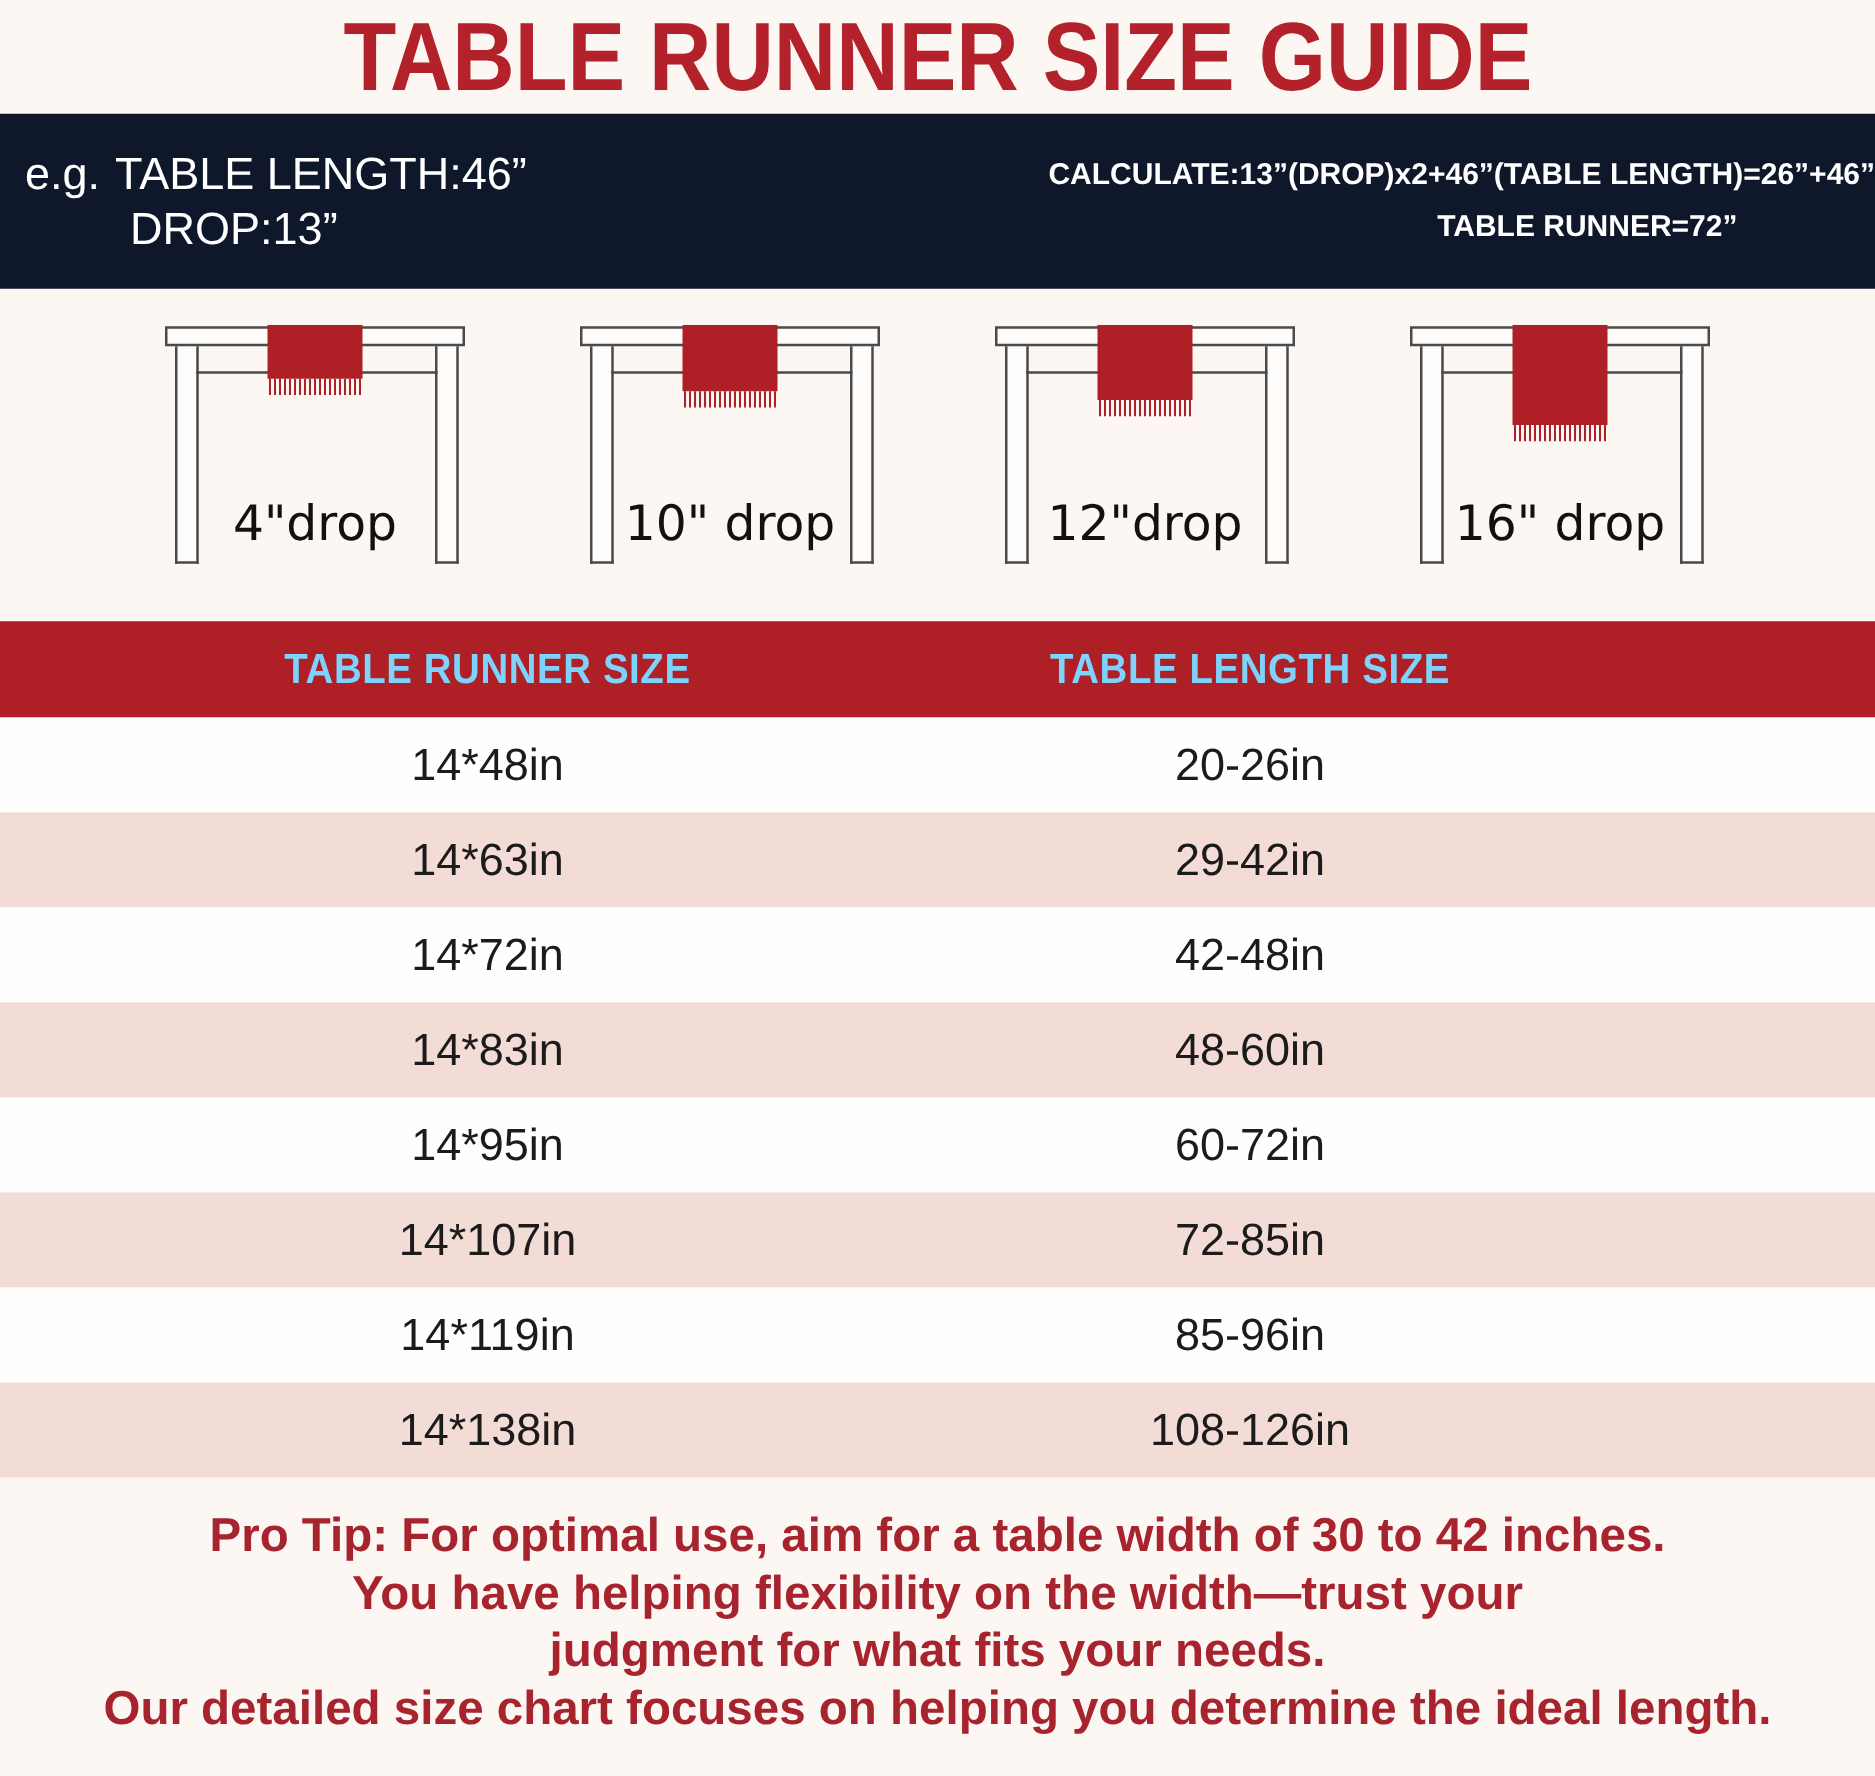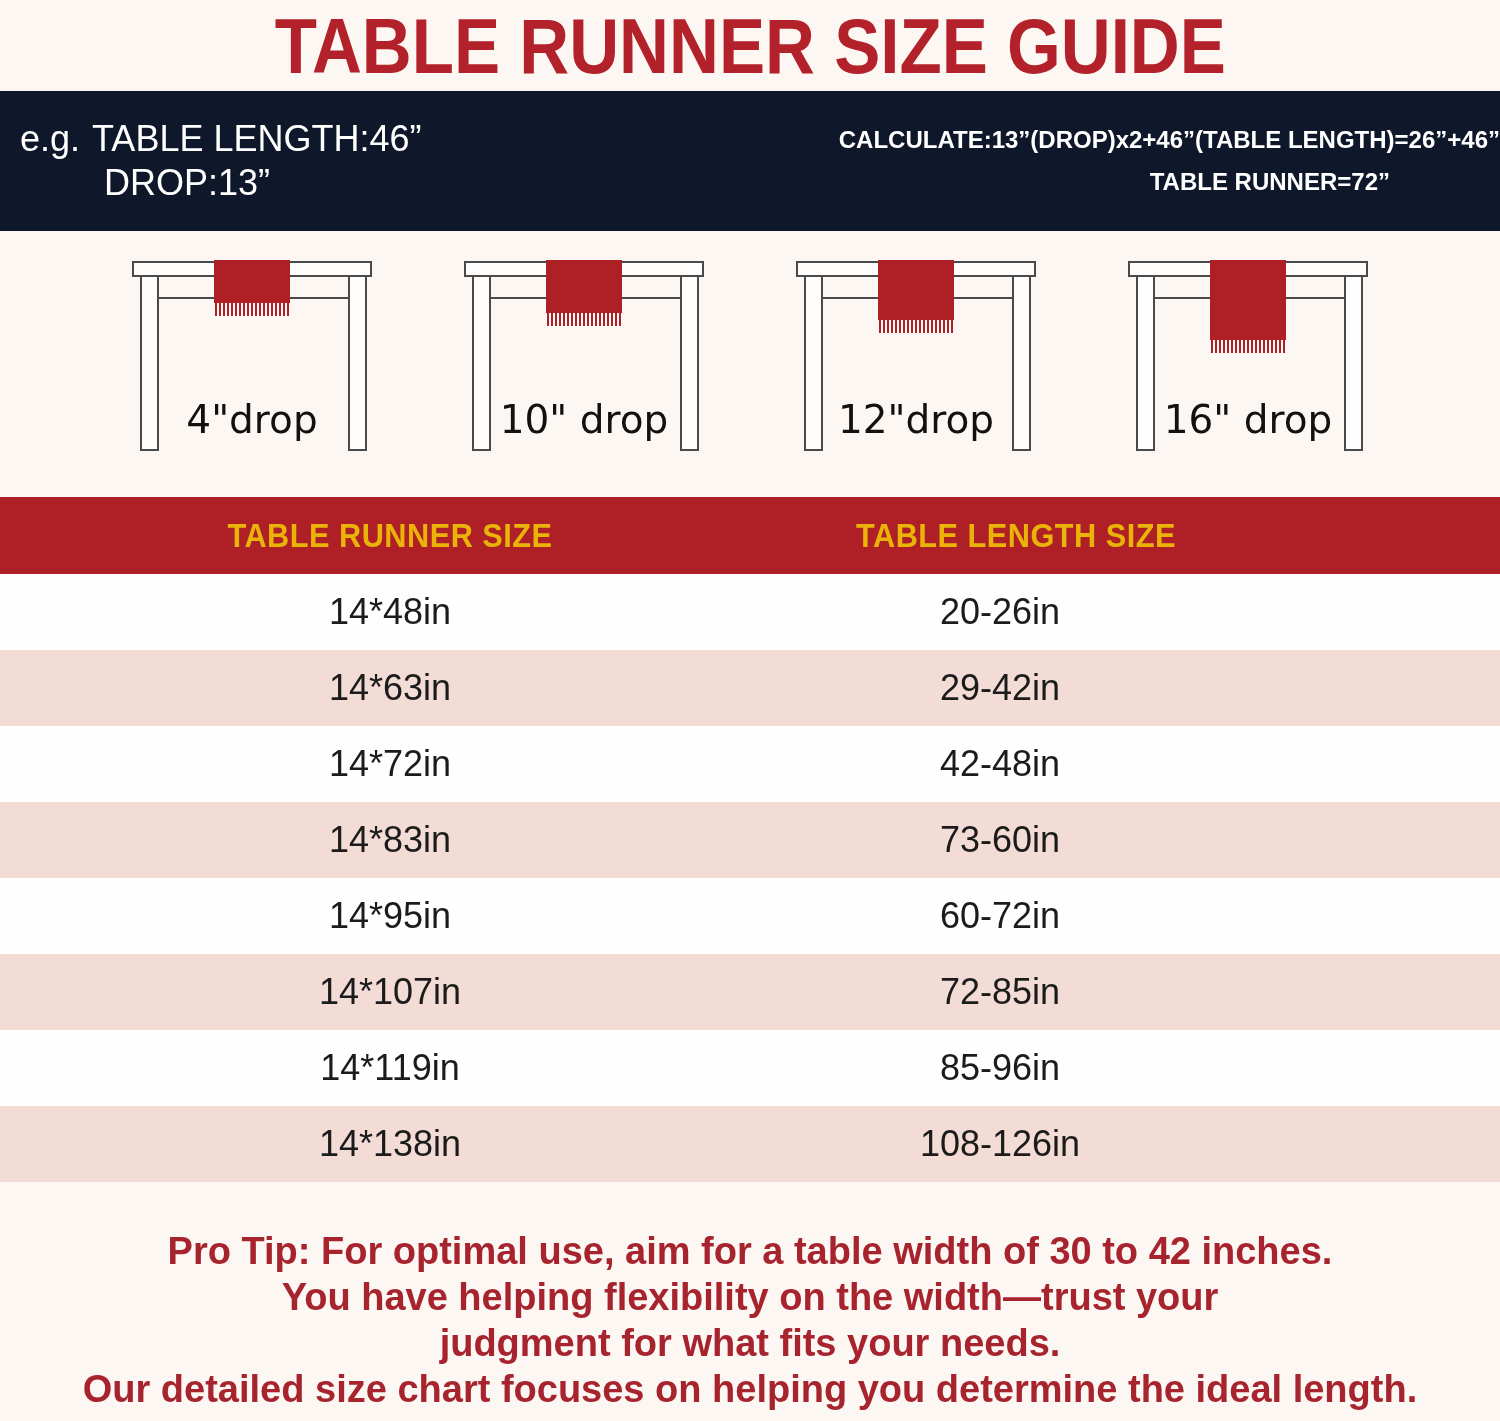--- a/index.html
+++ b/index.html
@@ -67,34 +67,34 @@
   .drop-3 .runner { height:80px; }
   .drop-label {
     position:absolute; left:-30px; right:-30px; top:136px;
     text-align:center; font-size:39px; color:#111;
     font-family:"DejaVu Sans", sans-serif;
   }
   
   .size-header {
     height:77px; background:#AE2026;
     display:grid; grid-template-columns:780px 440px; align-items:center;
-    color:#eab308; font-weight:bold; font-size:32px; letter-spacing:0.5px;gap:16px;
+    color:#7dd3fc; font-weight:bold; font-size:32px; letter-spacing:0.5px;
   }
   .size-header .col { text-align:center; transform:scale(0.96,1.05); }
   .size-row {
     height:76px;
     display:grid; grid-template-columns:780px 440px; align-items:center;
     font-size:36px; color:#1B1B1B;
   }
   .size-row .col { text-align:center; }
   .size-row:nth-child(odd) { background:#FEFEFE; }
   .size-row:nth-child(even) { background:#F3DCD6; }
   
   .protip {
-    padding-top:46px; text-align:center;
+    padding-top:24px; text-align:center;
     font-weight:bold; font-size:38px; line-height:46px;
     color:#A7242F;
   }
 </style>
 </head>
 <body>
 
 <div class="title">
     <span>TABLE RUNNER SIZE GUIDE</span>
   </div>
@@ -166,21 +166,21 @@
   <div class="size-row">
     <div class="col">14*63in</div>
     <div class="col">29-42in</div>
   </div>
   <div class="size-row">
     <div class="col">14*72in</div>
     <div class="col">42-48in</div>
   </div>
   <div class="size-row">
     <div class="col">14*83in</div>
-    <div class="col">73-60in</div>
+    <div class="col">48-60in</div>
   </div>
   <div class="size-row">
     <div class="col">14*95in</div>
     <div class="col">60-72in</div>
   </div>
   <div class="size-row">
     <div class="col">14*107in</div>
     <div class="col">72-85in</div>
   </div>
   <div class="size-row">

